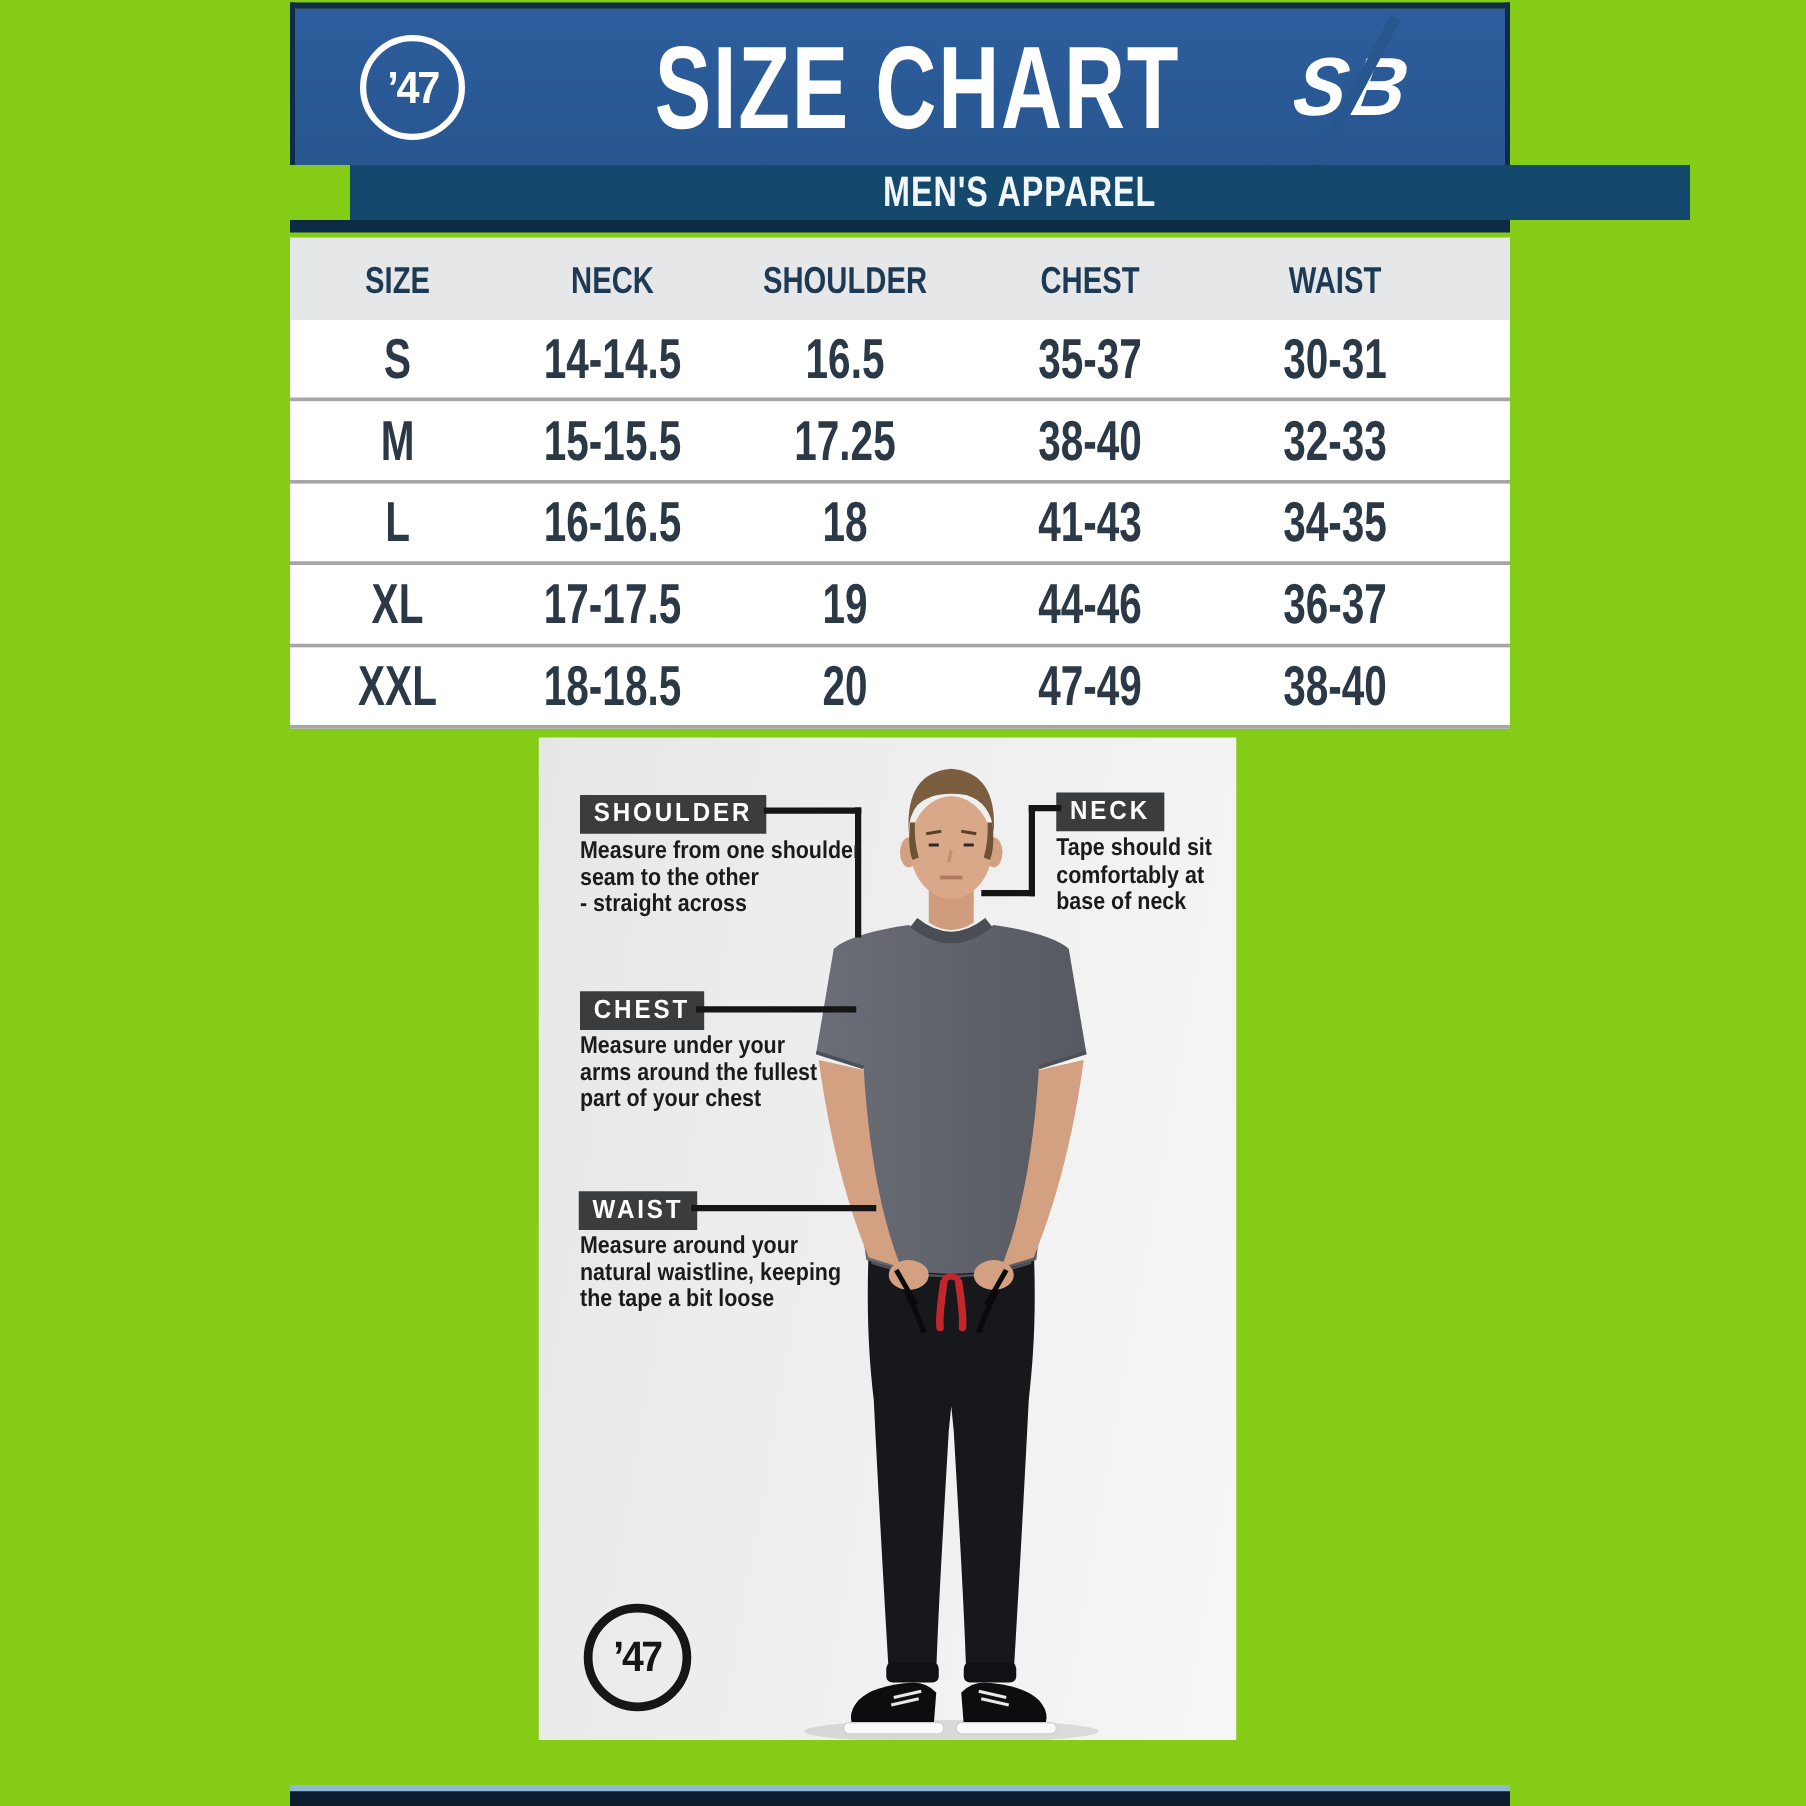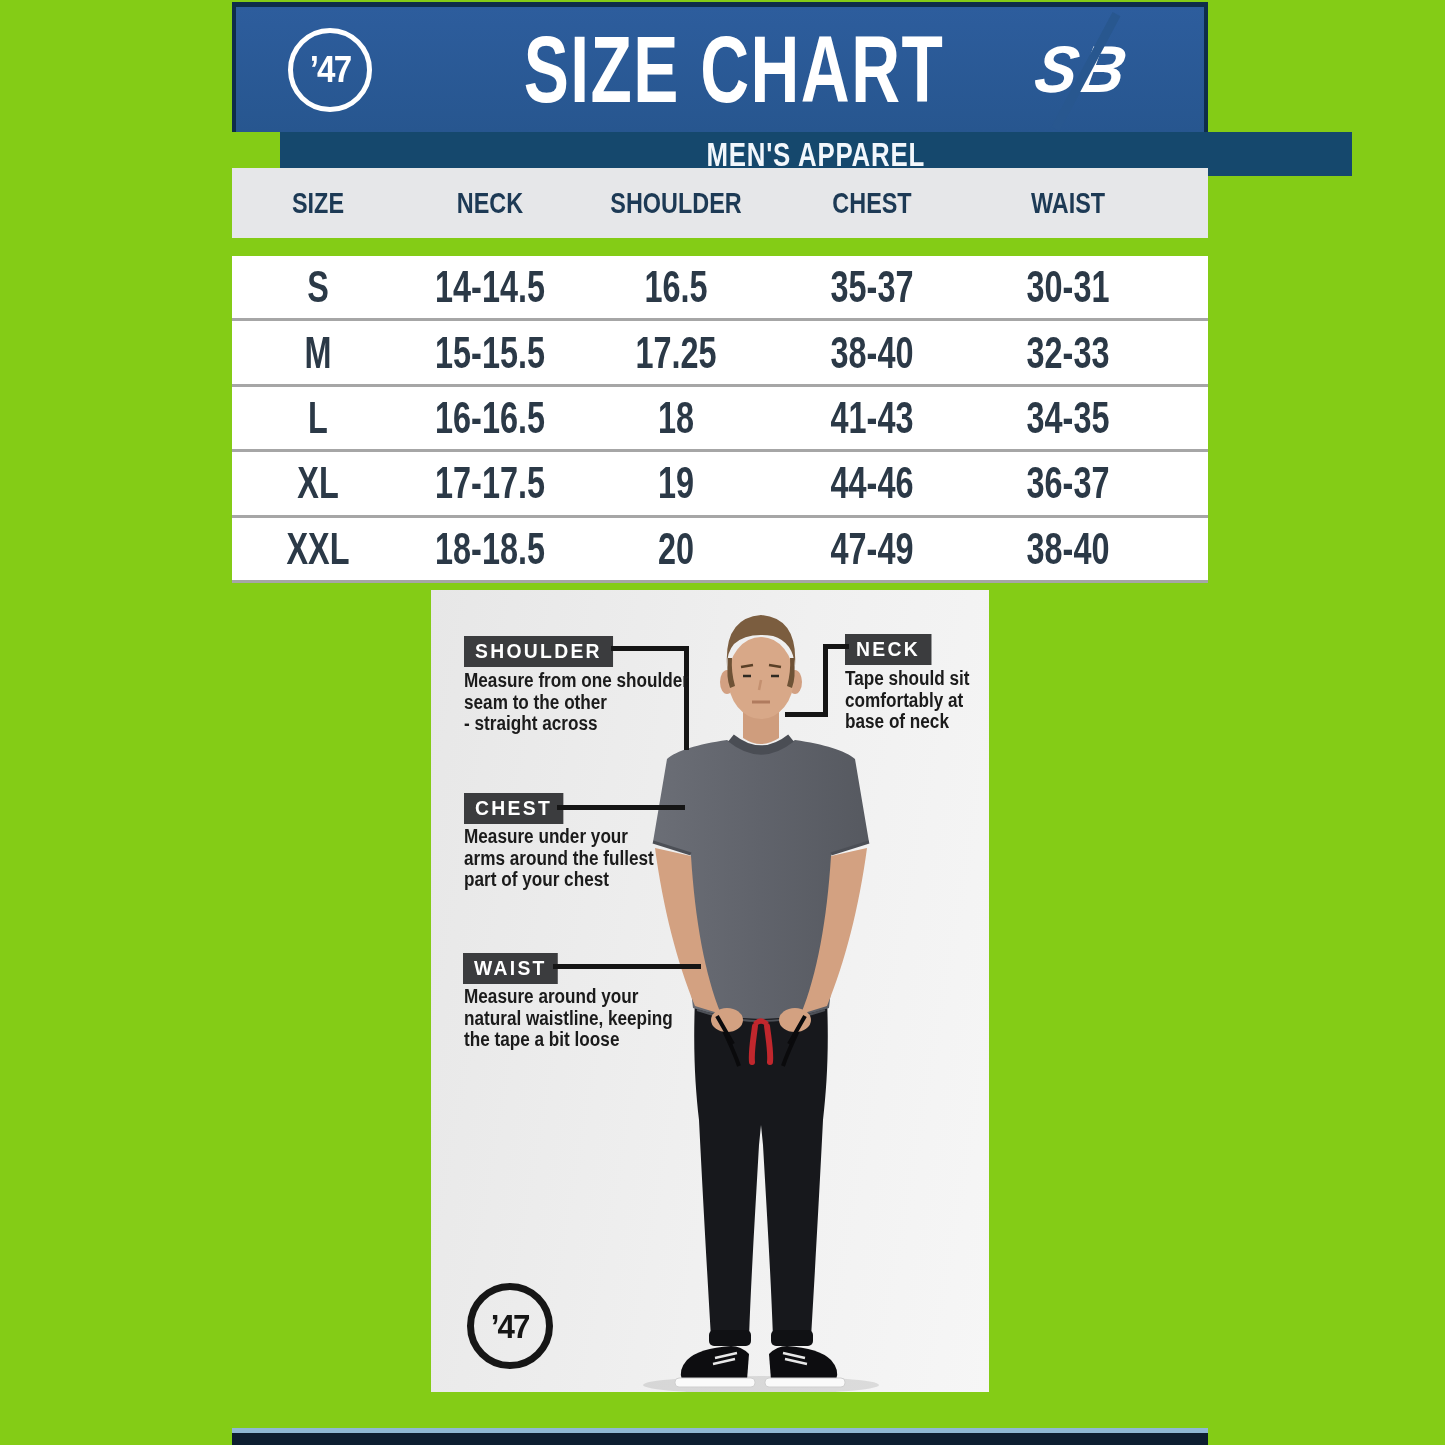--- a/index.html
+++ b/index.html
@@ -22,21 +22,21 @@
     transform:skewX(-10deg) scaleX(0.95);letter-spacing:2px;}
   .sb-slash{position:absolute;left:-5px;top:42px;width:130px;height:9px;background:#28578f;
     transform:rotate(-62deg);}
 
   .subband{position:absolute;left:232px;top:132px;width:1072px;height:44px;background:#15486d;
     display:flex;align-items:center;justify-content:center;margin-left:48px;}
   .subtitle{color:#f2f7fc;font-size:34px;font-weight:600;letter-spacing:1px;transform:scaleX(0.76);white-space:nowrap;}
   .navy-line{position:absolute;left:232px;top:176px;width:976px;height:10px;background:#0c2b44;}
 
   
-  .thead{position:absolute;left:232px;top:168px;width:976px;height:70px;background:#e6e7e9;}
+  .thead{position:absolute;left:232px;top:190px;width:976px;height:70px;background:#e6e7e9;}
   .tbody{position:absolute;left:232px;top:256px;width:976px;}
   .trow{position:relative;height:62.4px;border-bottom:3px solid #a6a6a6;background:#ffffff;}
   .cell,.hcell{position:absolute;top:50%;white-space:nowrap;}
   .hcell{transform:translate(-50%,-50%) scaleX(0.78);font-size:30px;font-weight:700;color:#1d3a55;}
   .cell{transform:translate(-50%,-50%) scaleX(0.72);font-size:45px;font-weight:600;color:#2b3947;}
   .col1{left:86px;} .col2{left:258px;} .col3{left:444px;} .col4{left:640px;} .col5{left:836px;}
 
   
   .figure-panel{position:absolute;left:431px;top:590px;width:558px;height:802px;
     background:linear-gradient(100deg,#e7e7e7,#f0f0f0 55%,#f6f6f6);}

